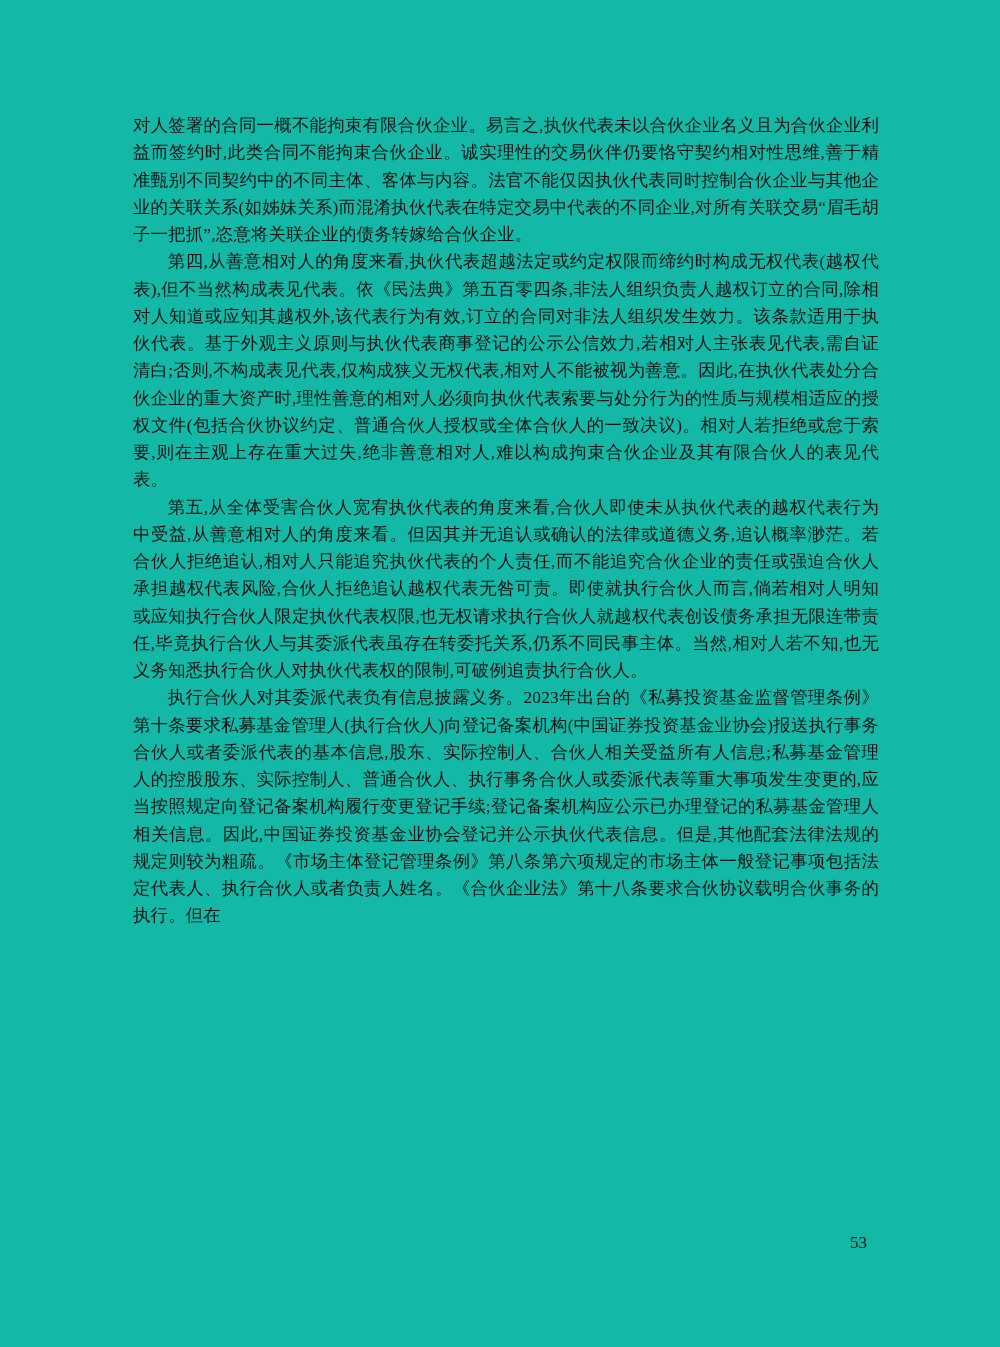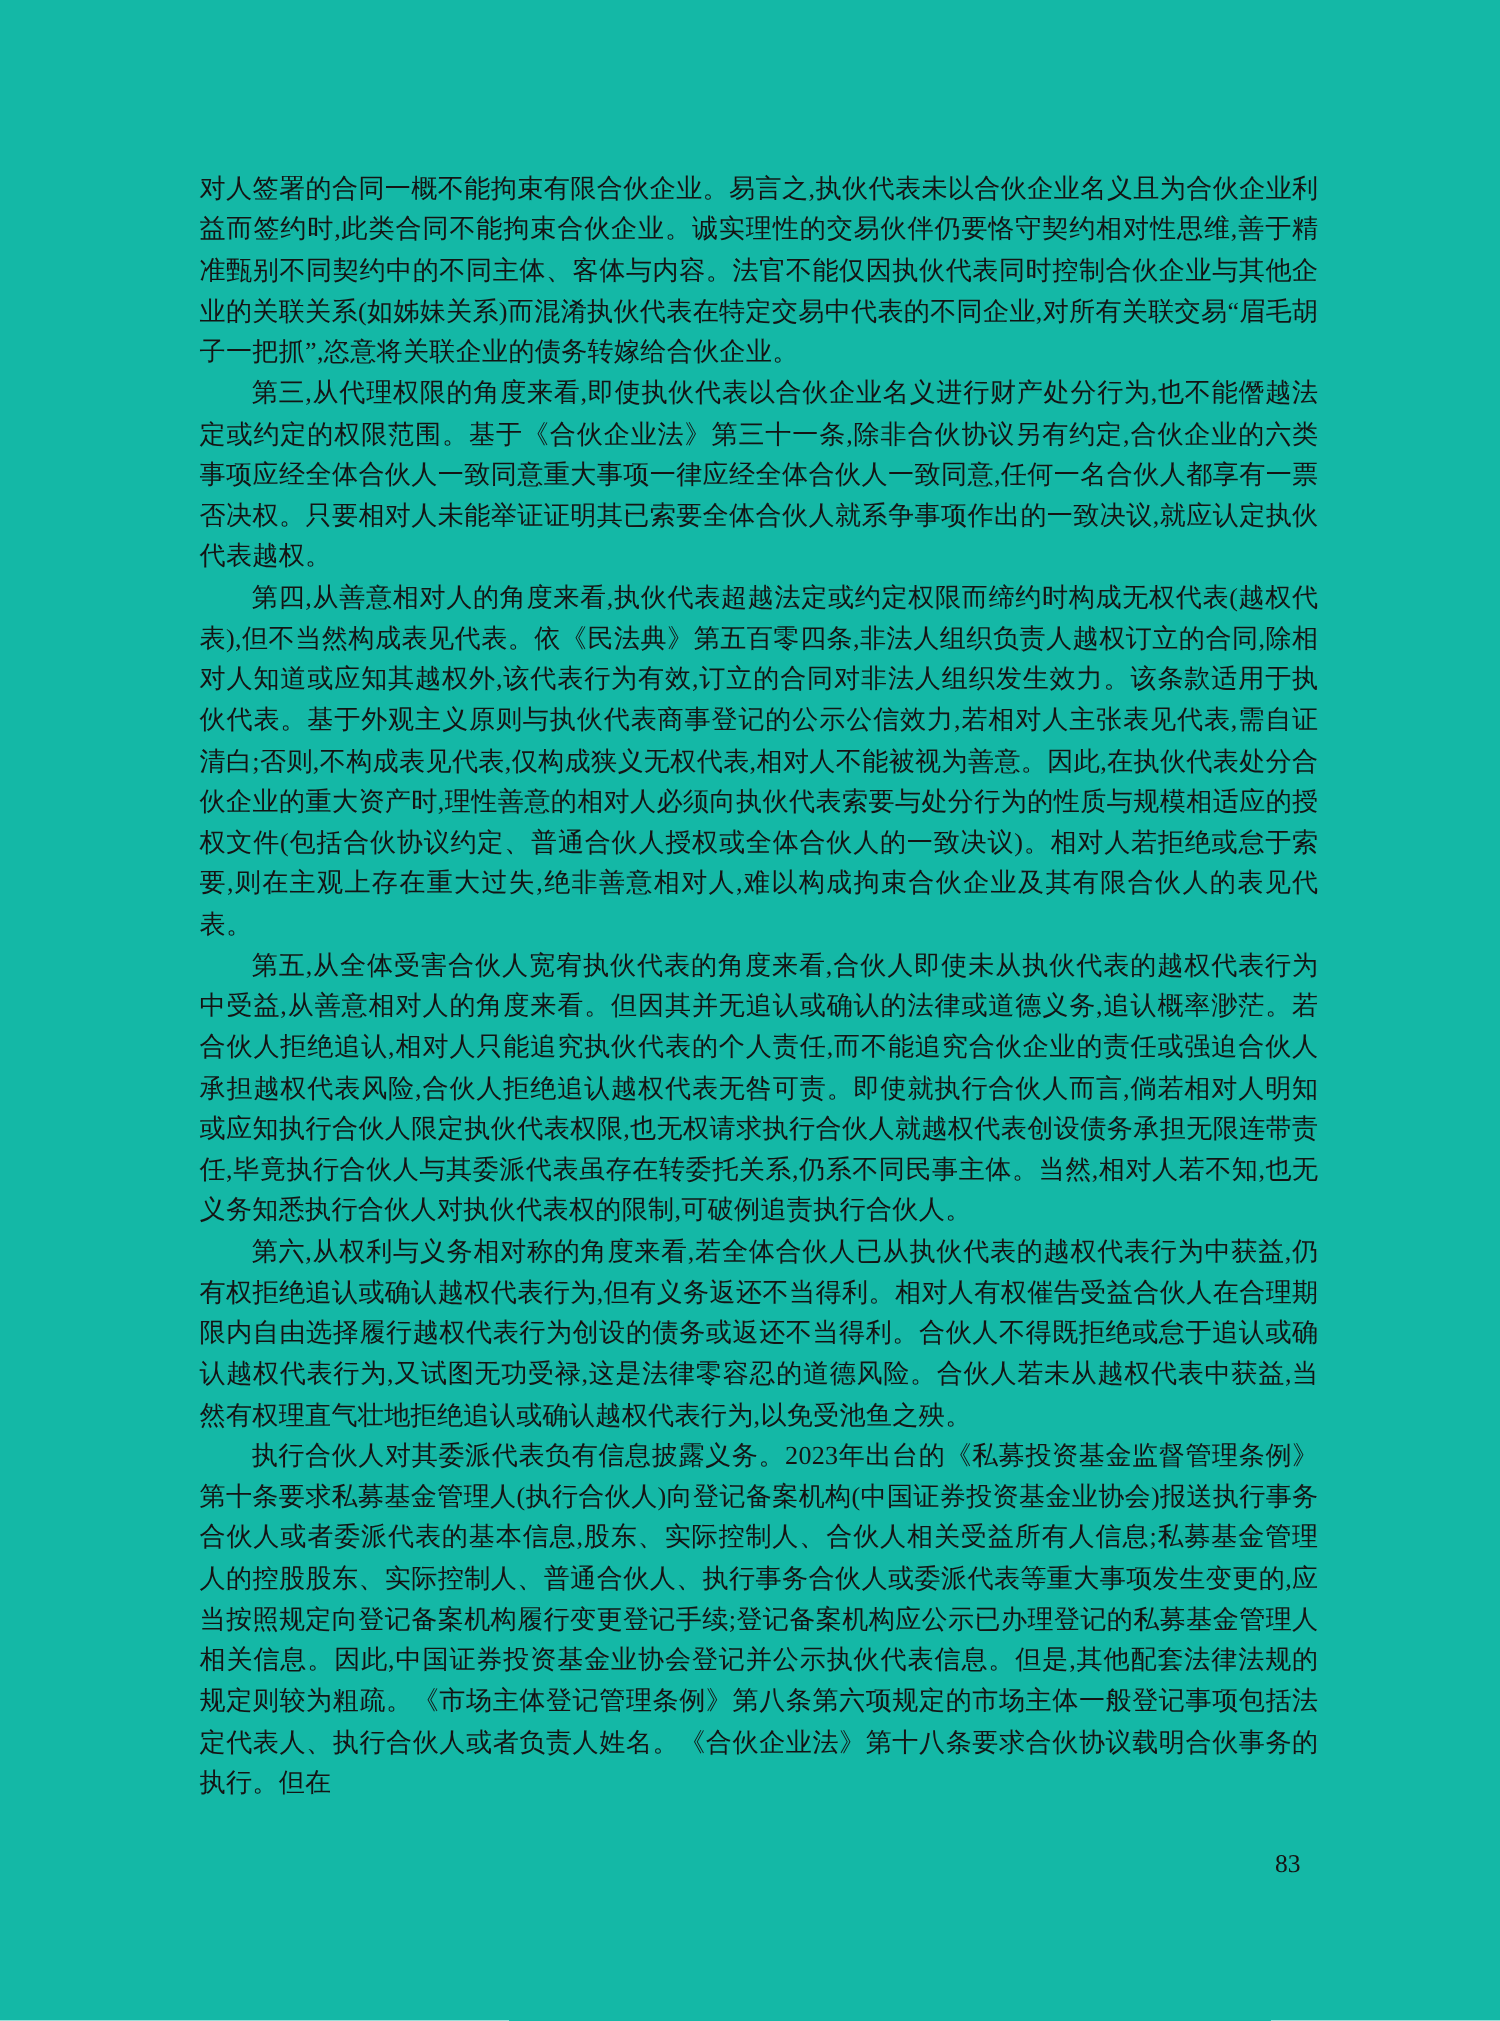--- a/index.html
+++ b/index.html
@@ -52,20 +52,18 @@
     line-height: 24px;
     color: #141414;
   }
 </style>
 </head>
 <body>
 
 <div class="page">
   <div class="text-block" id="text-block">
       <p class="">对人签署的合同一概不能拘束有限合伙企业。易言之,执伙代表未以合伙企业名义且为合伙企业利益而签约时,此类合同不能拘束合伙企业。诚实理性的交易伙伴仍要恪守契约相对性思维,善于精准甄别不同契约中的不同主体、客体与内容。法官不能仅因执伙代表同时控制合伙企业与其他企业的关联关系(如姊妹关系)而混淆执伙代表在特定交易中代表的不同企业,对所有关联交易“眉毛胡子一把抓”,恣意将关联企业的债务转嫁给合伙企业。</p>
-      <p class="indent">第三,从代理权限的角度来看,即使执伙代表以合伙企业名义进行财产处分行为,也不能僭越法定或约定的权限范围。基于《合伙企业法》第三十一条,除非合伙协议另有约定,合伙企业的六类事项应经全体合伙人一致同意重大事项一律应经全体合伙人一致同意,任何一名合伙人都享有一票否决权。只要相对人未能举证证明其已索要全体合伙人就系争事项作出的一致决议,就应认定执伙代表越权。</p>
       <p class="indent">第四,从善意相对人的角度来看,执伙代表超越法定或约定权限而缔约时构成无权代表(越权代表),但不当然构成表见代表。依《民法典》第五百零四条,非法人组织负责人越权订立的合同,除相对人知道或应知其越权外,该代表行为有效,订立的合同对非法人组织发生效力。该条款适用于执伙代表。基于外观主义原则与执伙代表商事登记的公示公信效力,若相对人主张表见代表,需自证清白;否则,不构成表见代表,仅构成狭义无权代表,相对人不能被视为善意。因此,在执伙代表处分合伙企业的重大资产时,理性善意的相对人必须向执伙代表索要与处分行为的性质与规模相适应的授权文件(包括合伙协议约定、普通合伙人授权或全体合伙人的一致决议)。相对人若拒绝或怠于索要,则在主观上存在重大过失,绝非善意相对人,难以构成拘束合伙企业及其有限合伙人的表见代表。</p>
       <p class="indent">第五,从全体受害合伙人宽宥执伙代表的角度来看,合伙人即使未从执伙代表的越权代表行为中受益,从善意相对人的角度来看。但因其并无追认或确认的法律或道德义务,追认概率渺茫。若合伙人拒绝追认,相对人只能追究执伙代表的个人责任,而不能追究合伙企业的责任或强迫合伙人承担越权代表风险,合伙人拒绝追认越权代表无咎可责。即使就执行合伙人而言,倘若相对人明知或应知执行合伙人限定执伙代表权限,也无权请求执行合伙人就越权代表创设债务承担无限连带责任,毕竟执行合伙人与其委派代表虽存在转委托关系,仍系不同民事主体。当然,相对人若不知,也无义务知悉执行合伙人对执伙代表权的限制,可破例追责执行合伙人。</p>
-      <p class="indent">第六,从权利与义务相对称的角度来看,若全体合伙人已从执伙代表的越权代表行为中获益,仍有权拒绝追认或确认越权代表行为,但有义务返还不当得利。相对人有权催告受益合伙人在合理期限内自由选择履行越权代表行为创设的债务或返还不当得利。合伙人不得既拒绝或怠于追认或确认越权代表行为,又试图无功受禄,这是法律零容忍的道德风险。合伙人若未从越权代表中获益,当然有权理直气壮地拒绝追认或确认越权代表行为,以免受池鱼之殃。</p>
       <p class="indent">执行合伙人对其委派代表负有信息披露义务。2023年出台的《私募投资基金监督管理条例》第十条要求私募基金管理人(执行合伙人)向登记备案机构(中国证券投资基金业协会)报送执行事务合伙人或者委派代表的基本信息,股东、实际控制人、合伙人相关受益所有人信息;私募基金管理人的控股股东、实际控制人、普通合伙人、执行事务合伙人或委派代表等重大事项发生变更的,应当按照规定向登记备案机构履行变更登记手续;登记备案机构应公示已办理登记的私募基金管理人相关信息。因此,中国证券投资基金业协会登记并公示执伙代表信息。但是,其他配套法律法规的规定则较为粗疏。《市场主体登记管理条例》第八条第六项规定的市场主体一般登记事项包括法定代表人、执行合伙人或者负责人姓名。《合伙企业法》第十八条要求合伙协议载明合伙事务的执行。但在</p>
     </div>
-  <div class="page-number">83</div>
+  <div class="page-number">53</div>
 </div>
 
 </body></html>

